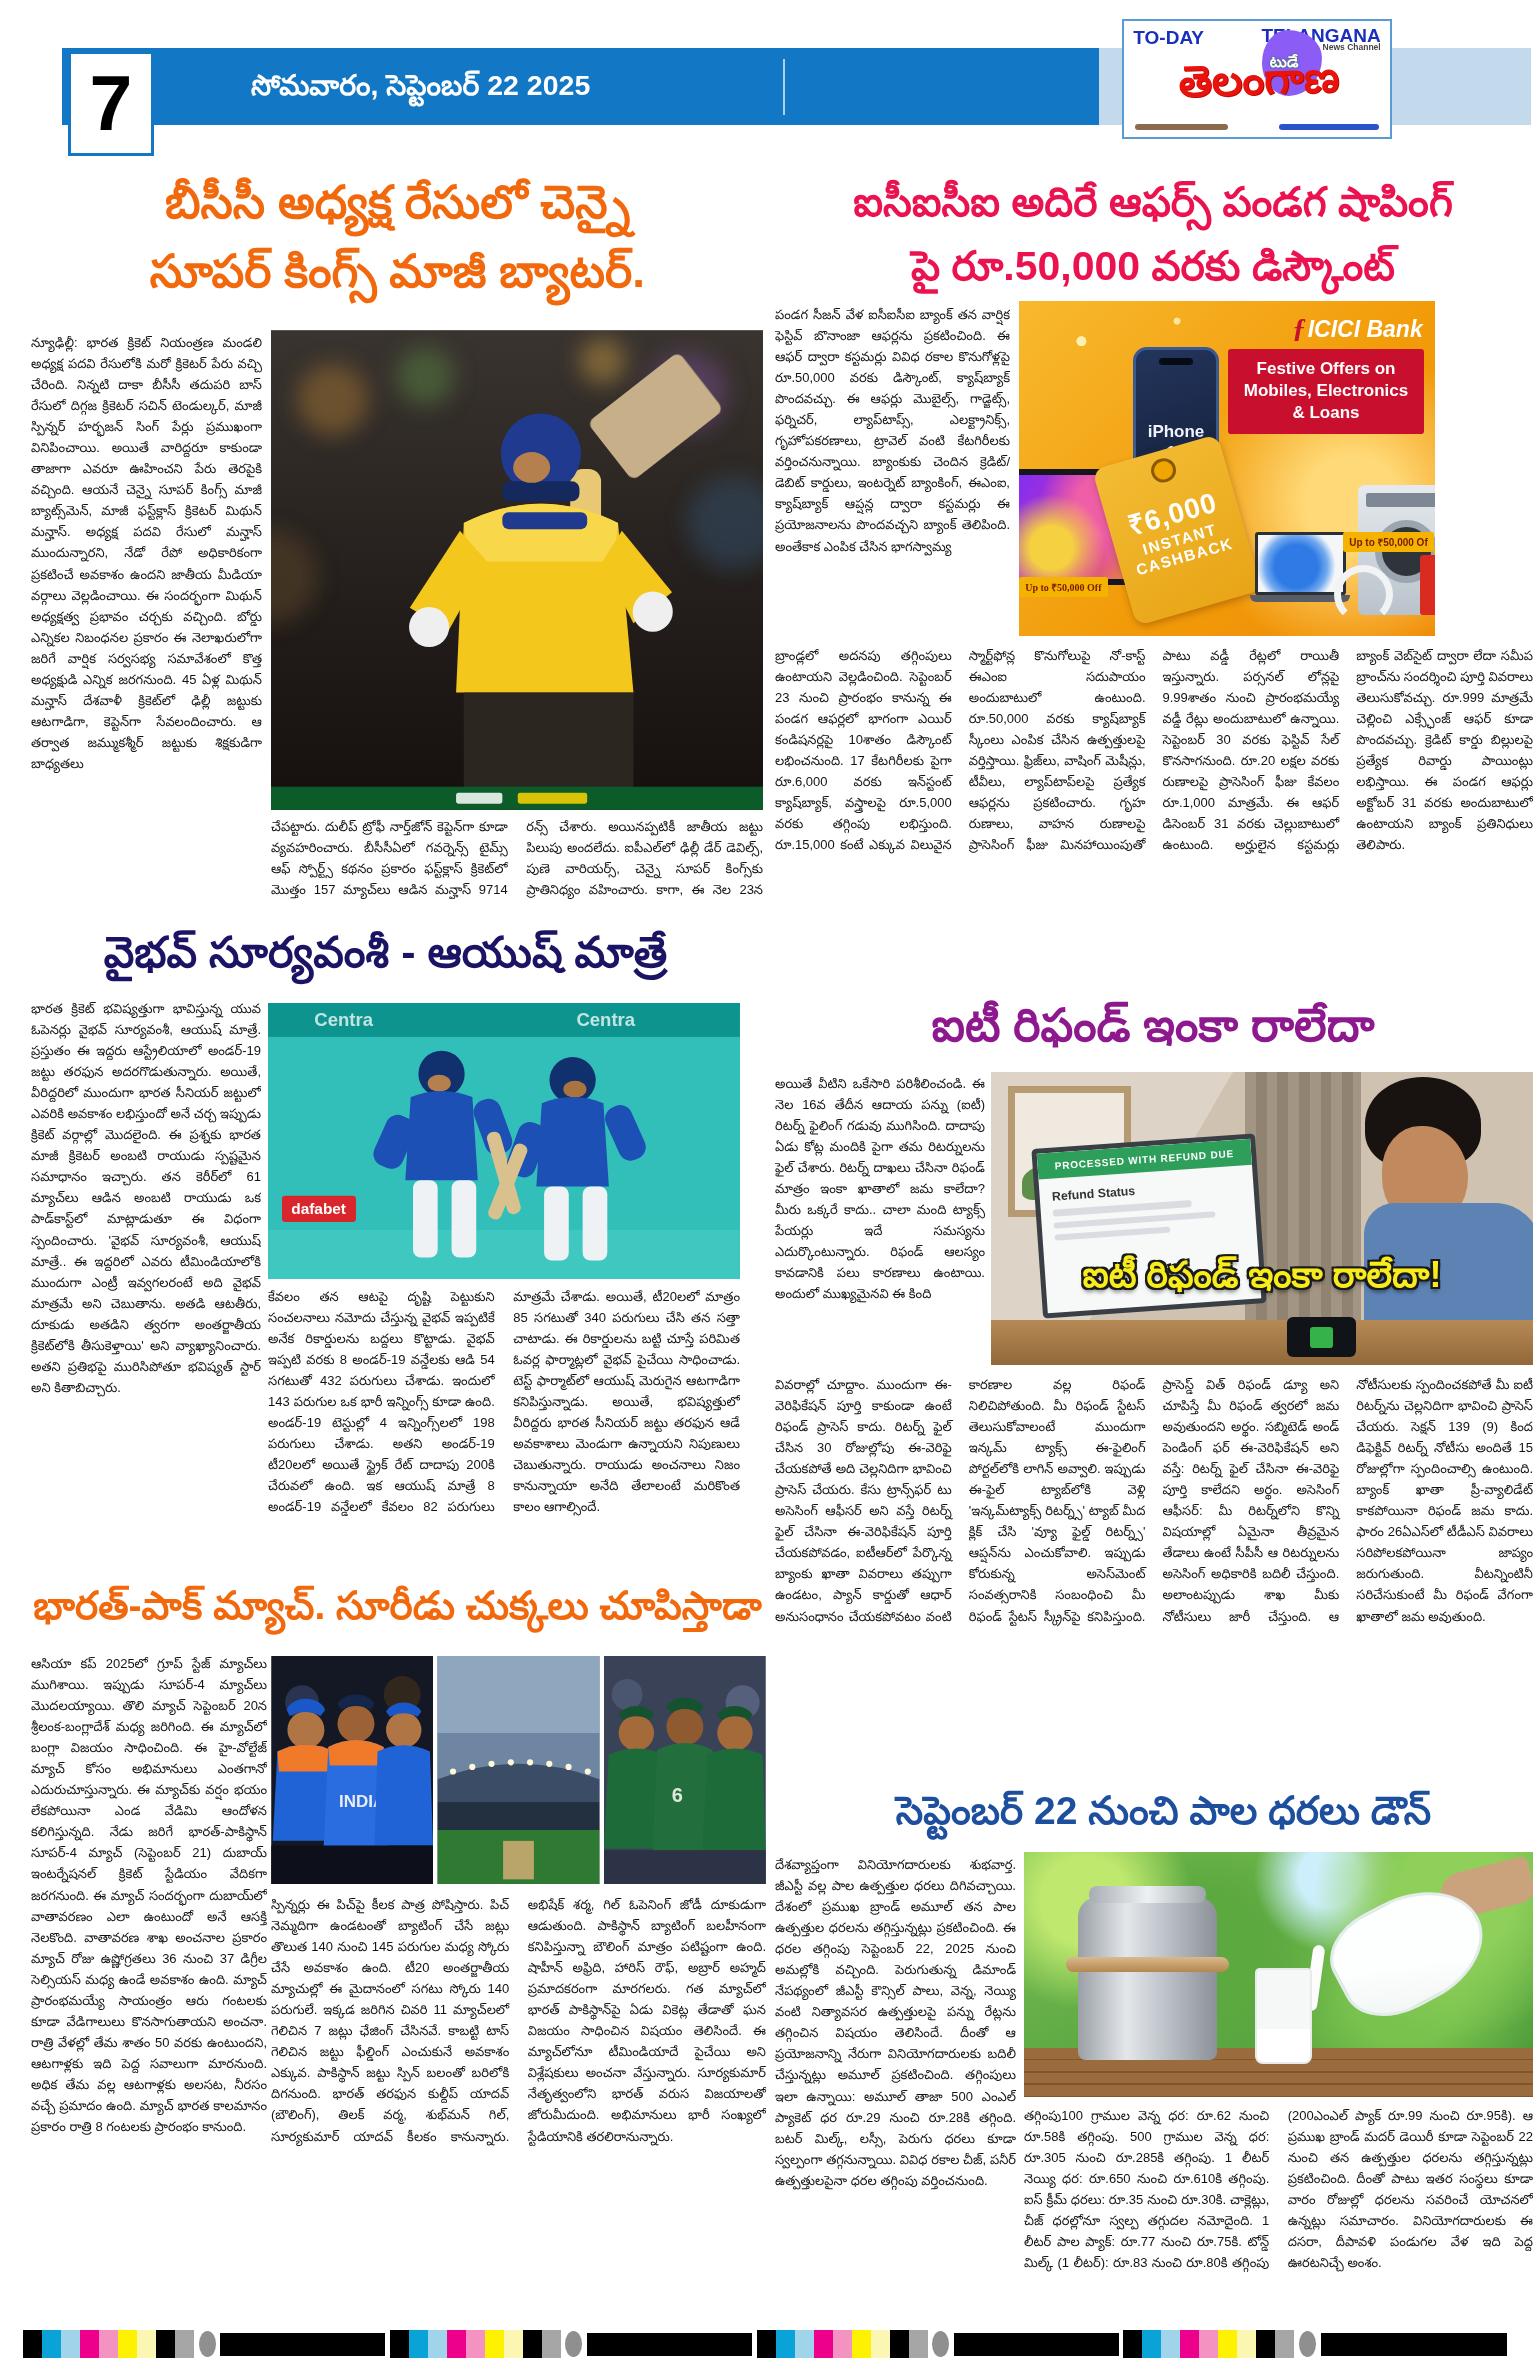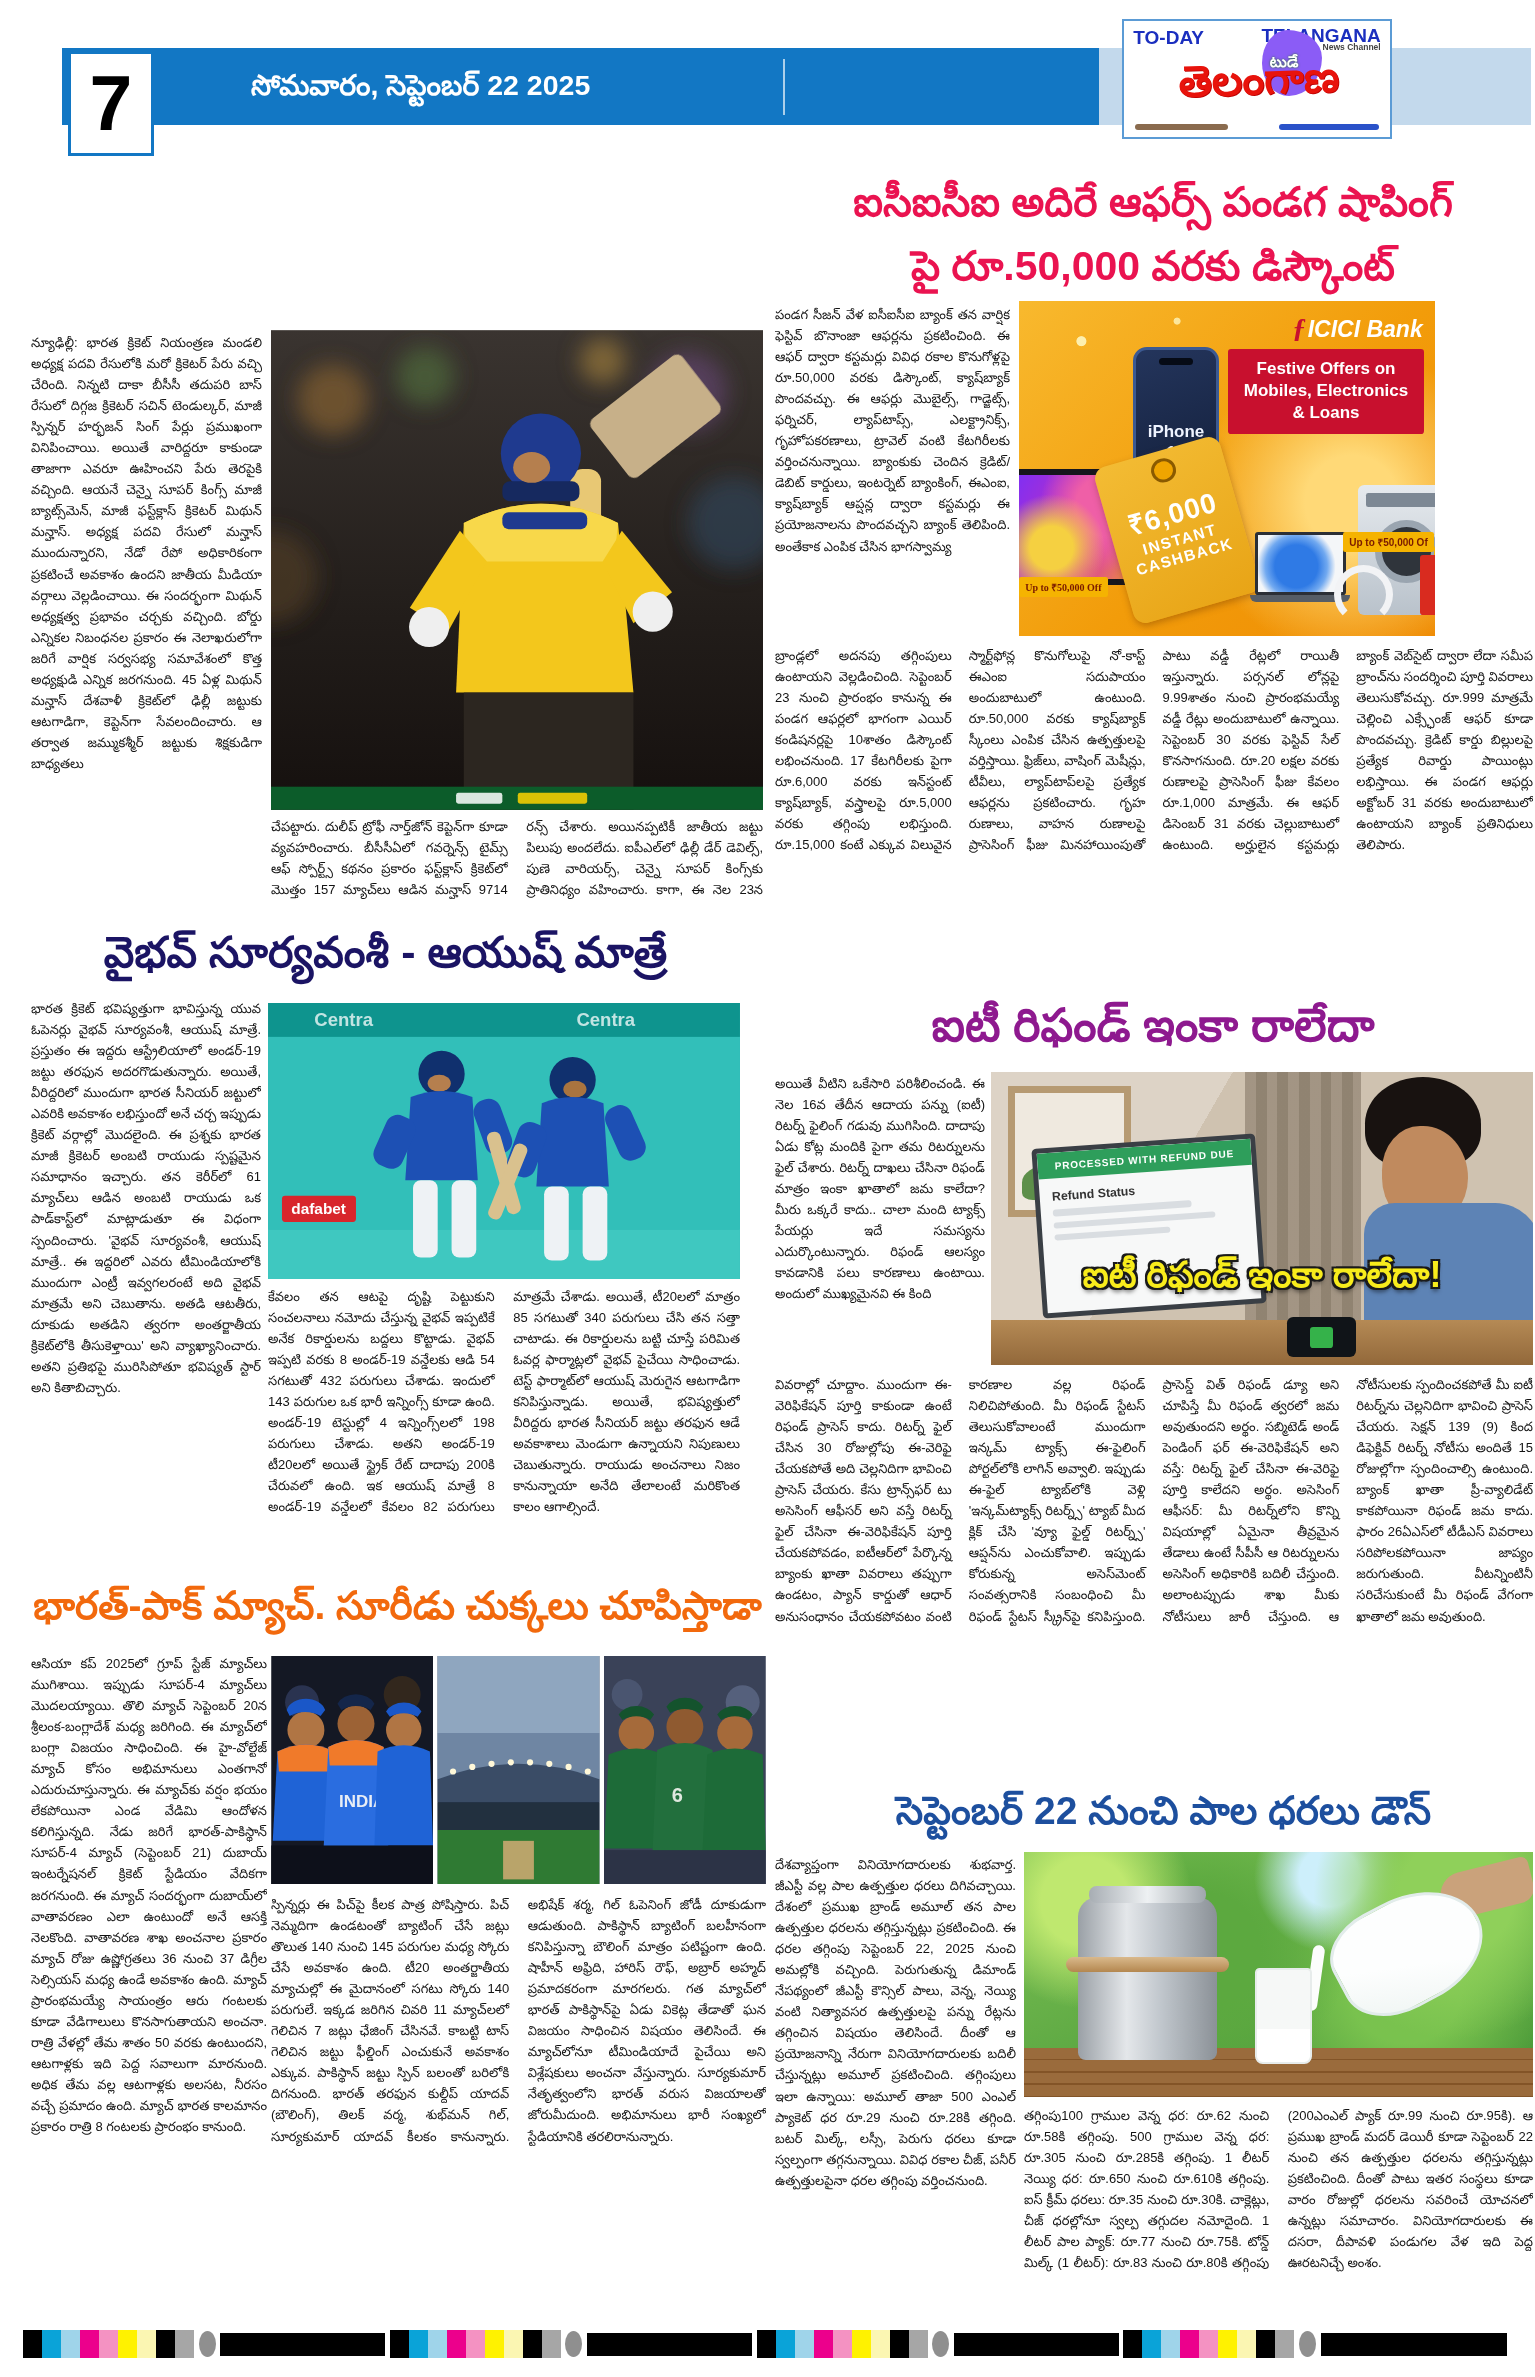--- a/index.html
+++ b/index.html
@@ -168,20 +168,24 @@
       </span>
     </div>
     <div class="logo-map">
       <span>టుడే</span>
     </div>
     <div class="logo-script">తెలంగాణ</div>
     <div class="logo-tag" style="left:10.8px; width:93px; background:#8a6b4e;"></div>
     <div class="logo-tag" style="right:10.8px; width:100px; background:#2a52c9;"></div>
   </div>
 
+  <div class="abs hl hl-a1" style="left:31px; top:168px; width:733px;">
+    <div>బీసీసీ అధ్యక్ష రేసులో చెన్నై</div>
+    <div>సూపర్ కింగ్స్ మాజీ బ్యాటర్.</div>
+  </div>
 
   <div class="abs bt" style="left:31px; top:332px; width:231px; height:585px;">న్యూఢిల్లీ: భారత క్రికెట్ నియంత్రణ మండలి అధ్యక్ష పదవి రేసులోకి మరో క్రికెటర్ పేరు వచ్చి చేరింది. నిన్నటి దాకా బీసీసీ తదుపరి బాస్ రేసులో దిగ్గజ క్రికెటర్ సచిన్ టెండుల్కర్, మాజీ స్పిన్నర్ హర్భజన్ సింగ్ పేర్లు ప్రముఖంగా వినిపించాయి. అయితే వారిద్దరూ కాకుండా తాజాగా ఎవరూ ఊహించని పేరు తెరపైకి వచ్చింది. ఆయనే చెన్నై సూపర్ కింగ్స్ మాజీ బ్యాట్స్‌మెన్, మాజీ ఫస్ట్‌క్లాస్ క్రికెటర్ మిథున్ మన్హాస్. అధ్యక్ష పదవి రేసులో మన్హాస్ ముందున్నారని, నేడో రేపో అధికారికంగా ప్రకటించే అవకాశం ఉందని జాతీయ మీడియా వర్గాలు వెల్లడించాయి. ఈ సందర్భంగా మిథున్ అధ్యక్షత్వ ప్రభావం చర్చకు వచ్చింది. బోర్డు ఎన్నికల నిబంధనల ప్రకారం ఈ నెలాఖరులోగా జరిగే వార్షిక సర్వసభ్య సమావేశంలో కొత్త అధ్యక్షుడి ఎన్నిక జరగనుంది. 45 ఏళ్ల మిథున్ మన్హాస్ దేశవాళీ క్రికెట్‌లో ఢిల్లీ జట్టుకు ఆటగాడిగా, కెప్టెన్‌గా సేవలందించారు. ఆ తర్వాత జమ్ముకశ్మీర్ జట్టుకు శిక్షకుడిగా బాధ్యతలు</div>
 
   <svg class="abs ph" style="left:271px; top:330px;" width="492" height="480" viewBox="0 0 638 622">
     <defs>
       <filter id="blur1">
           <feGaussianBlur stdDeviation="14"></feGaussianBlur>
         </filter>
       <linearGradient id="bg1" x1="0" y1="0" x2="0" y2="1">
         <stop offset="0" stop-color="#3a3430"></stop>

